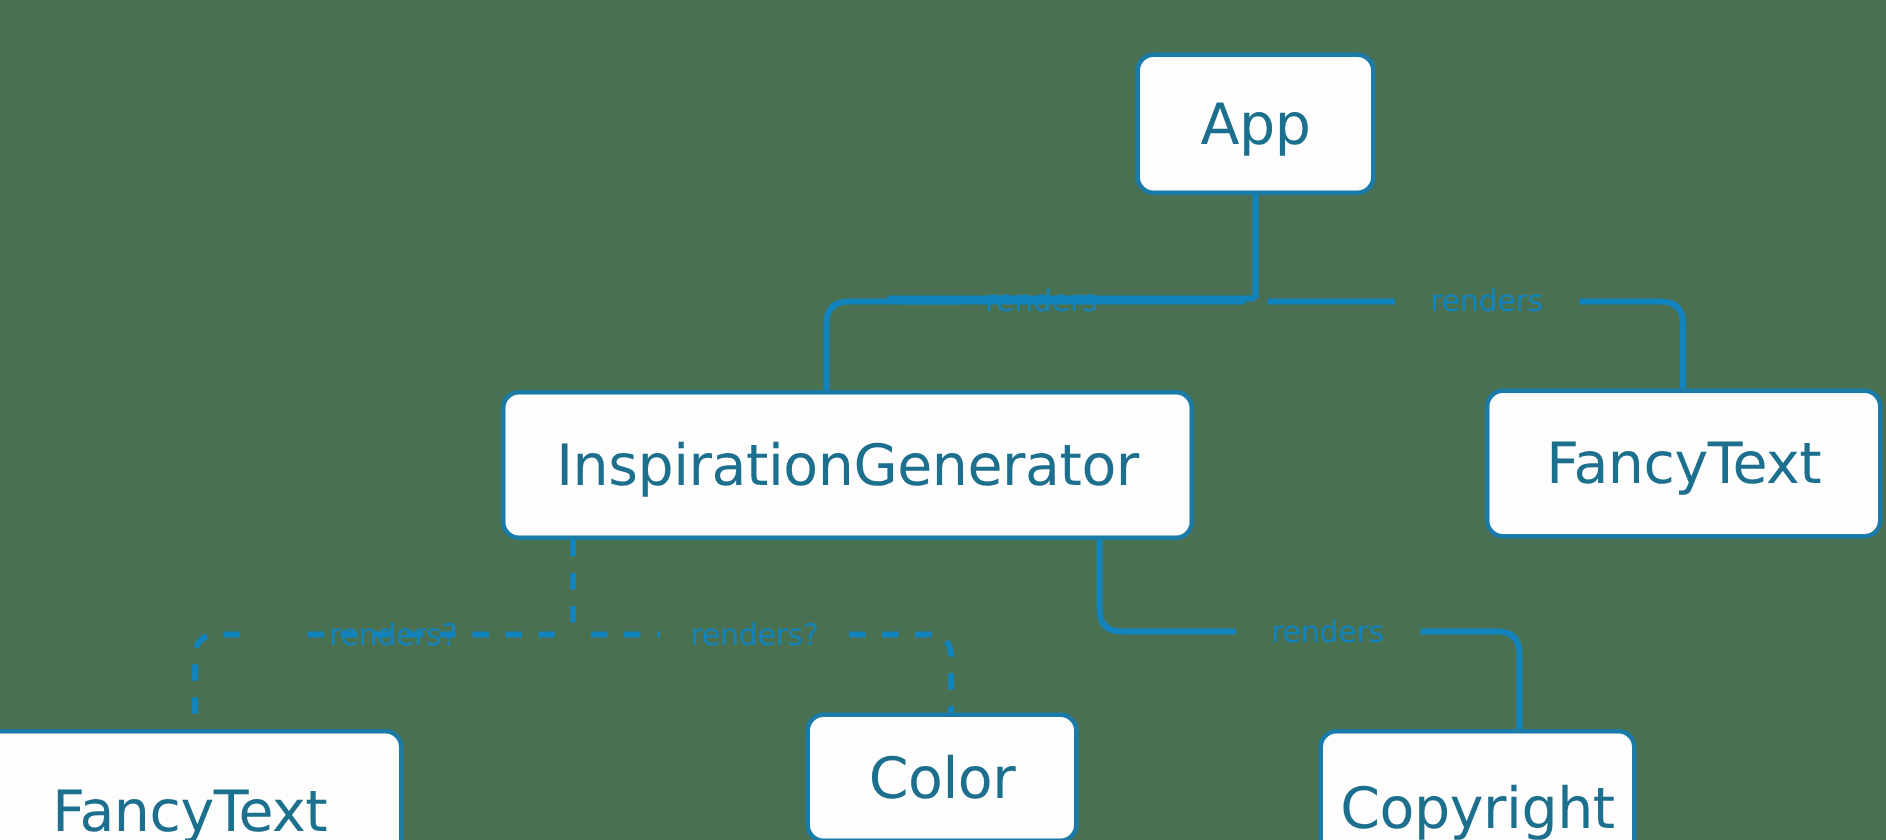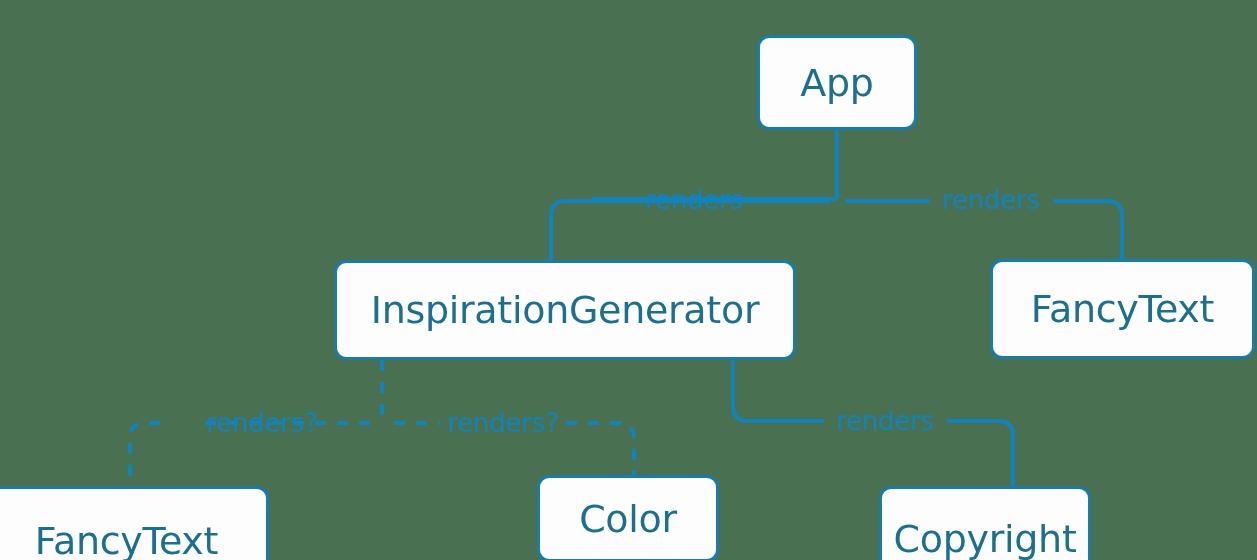--- a/index.html
+++ b/index.html
@@ -36,21 +36,21 @@
   .node-label {
     color: #1d6f8e;
     font-size: 38px;
     font-weight: 400;
     letter-spacing: -0.3px;
     white-space: nowrap;
   }
   .edge-label {
     position: absolute;
     color: #1283bd;
-    font-size: 26px;
+    font-size: 20px;
     font-weight: 500;
     white-space: nowrap;
     transform: translate(-50%, -50%);
     letter-spacing: -0.2px;
   }
 </style>
 </head>
 <body>
 
 <div id="canvas">

